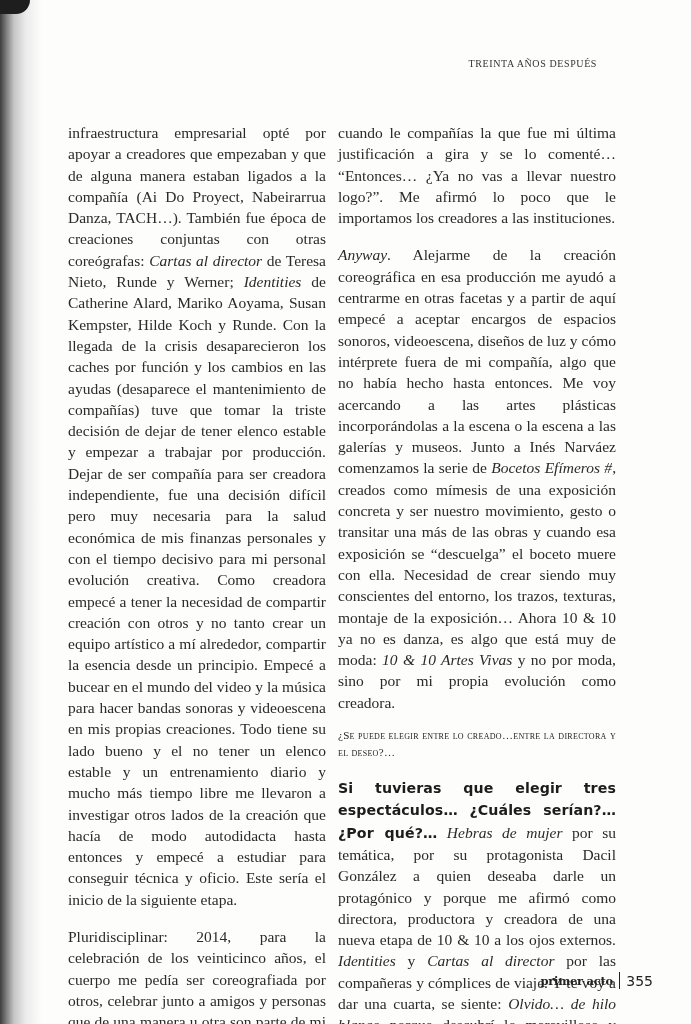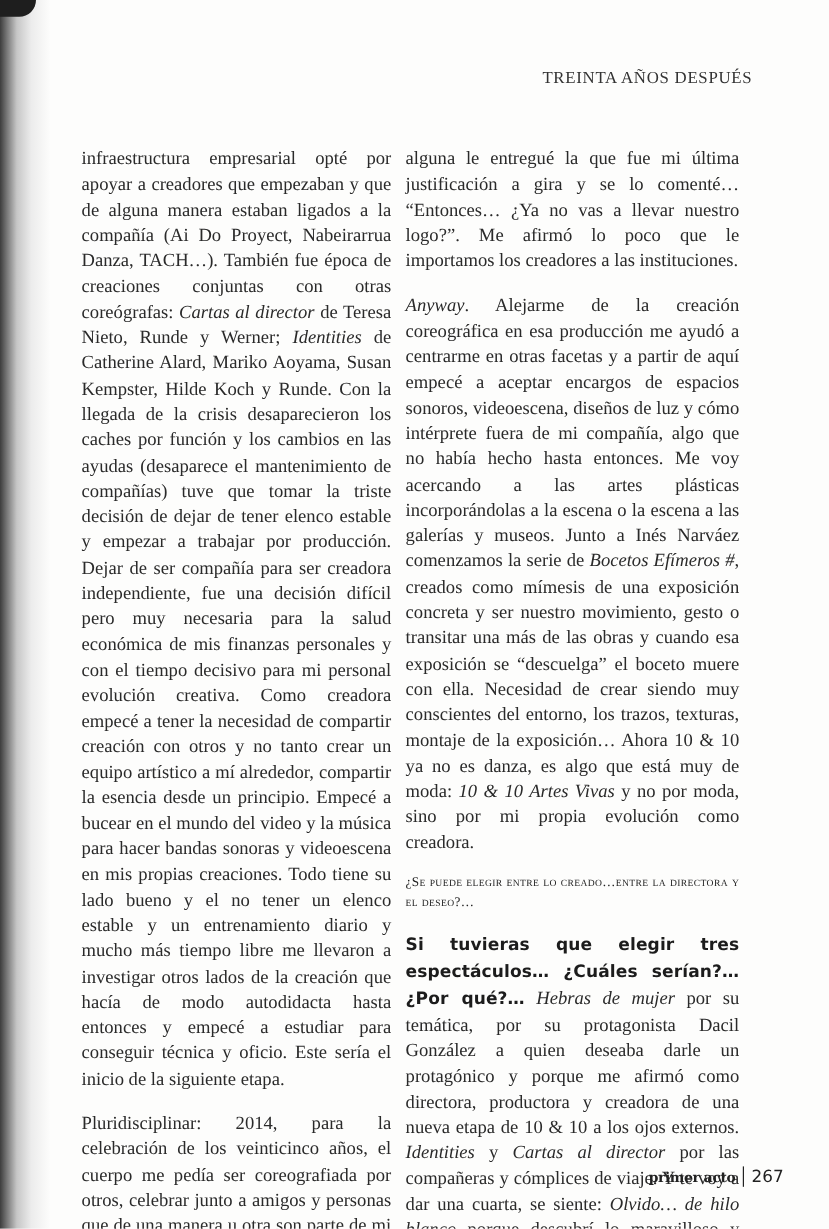--- a/index.html
+++ b/index.html
@@ -12,22 +12,22 @@
     }
     .spine {
       position: absolute; left: 0; top: 0; bottom: 0; width: 42px;
       background: linear-gradient(to right, #3d3d3d 0px, #7a7a7a 6px, #c6c6c6 14px, #ececec 26px, #fdfdfc 42px);
     }
     .spine-top {
       position: absolute; left: 0; top: 0; width: 30px; height: 14px;
       background: #1e1e1e; border-bottom-right-radius: 20px;
     }
     .running-head {
-      position: absolute; top: 58px; right: 64px;
-      font-size: 14px; letter-spacing: 0.6px; color: #333;
+      position: absolute; top: 58px; right: 94px;
+      font-size: 10px; letter-spacing: 0.6px; color: #333;
       text-transform: uppercase;
     }
     .col {
       position: absolute; top: 122px;
       font-size: 15.5px; line-height: 21.3px;
       text-align: justify;
       hyphens: manual;
     }
     .col-left { left: 68px; width: 258px; }
     .col-right { left: 338px; width: 278px; }
@@ -66,26 +66,26 @@
 <div class="spine-top"></div>
 
 <div class="running-head">Treinta años después</div>
 
 <div class="col col-left">
   <p><span>infraestructura empresarial opté por apoyar a creadores que empezaban y que de alguna manera estaban ligados a la compañía (Ai Do Proyect, Nabeirarrua Danza, TACH…). También fue época de creaciones conjuntas con otras coreógrafas: </span><em>Cartas al director</em><span> de Teresa Nieto, Runde y Werner; </span><em>Identities</em><span> de Catherine Alard, Mariko Aoyama, Susan Kempster, Hilde Koch y Runde. Con la llegada de la crisis desaparecieron los caches por función y los cambios en las ayudas (desaparece el mantenimiento de compañías) tuve que tomar la triste decisión de dejar de tener elenco estable y empezar a trabajar por producción. Dejar de ser compañía para ser creadora independiente, fue una decisión difícil pero muy necesaria para la salud económica de mis finanzas personales y con el tiempo decisivo para mi personal evolución creativa. Como creadora empecé a tener la necesidad de compartir creación con otros y no tanto crear un equipo artístico a mí alrededor, compartir la esencia desde un principio. Empecé a bucear en el mundo del video y la música para hacer bandas sonoras y videoescena en mis propias creaciones. Todo tiene su lado bueno y el no tener un elenco estable y un entrenamiento diario y mucho más tiempo libre me llevaron a investigar otros lados de la creación que hacía de modo autodidacta hasta entonces y empecé a estudiar para conseguir técnica y oficio. Este sería el inicio de la siguiente etapa.</span></p>
   <p>Pluridisciplinar: 2014, para la celebración de los veinticinco años, el cuerpo me pedía ser coreografiada por otros, celebrar junto a amigos y personas que de una manera u otra son parte de mi historia. Un año de montaje coreográfico cuadrando agendas de los creadores y la intérprete, para que la directora luego hiciera su trabajo y todo eso estando en un momento familiar muy muy complejo. Gracias Daniel Abreu, Pedro Berdäyes, Juan Gómez Cornejo, Claudia Faci, Luis Luque, Inés Narváez, Elisa Sanz y Carmen Werner por darme tanto oxigeno cuando más lo necesitaba. Tomé la decisión de dejar de pedir ayudas. Aún recuerdo la frase de un funcionario</p>
 </div>
 
 <div class="col col-right">
-  <p>alguna le entregué la que fue mi última justificación a gira y se lo comenté… “Entonces… ¿Ya no vas a llevar nuestro logo?”. Me afirmó lo poco que le importamos los creadores a las instituciones.</p>
+  <p>cuando le compañías la que fue mi última justificación a gira y se lo comenté… “Entonces… ¿Ya no vas a llevar nuestro logo?”. Me afirmó lo poco que le importamos los creadores a las instituciones.</p>
   <p><em>Anyway</em><span>. Alejarme de la creación coreográfica en esa producción me ayudó a centrarme en otras facetas y a partir de aquí empecé a aceptar encargos de espacios sonoros, videoescena, diseños de luz y cómo intérprete fuera de mi compañía, algo que no había hecho hasta entonces. Me voy acercando a las artes plásticas incorporándolas a la escena o la escena a las galerías y museos. Junto a Inés Narváez comenzamos la serie de </span><em>Bocetos Efímeros #</em><span>, creados como mímesis de una exposición concreta y ser nuestro movimiento, gesto o transitar una más de las obras y cuando esa exposición se “descuelga” el boceto muere con ella. Necesidad de crear siendo muy conscientes del entorno, los trazos, texturas, montaje de la exposición… Ahora 10 &amp; 10 ya no es danza, es algo que está muy de moda: </span><em>10 &amp; 10 Artes Vivas</em><span> y no por moda, sino por mi propia evolución como creadora.</span></p>
 
   <p class="section-head">¿Se puede elegir entre lo creado…entre la directora y el deseo?…</p>
 
   <p><span class="question">Si tuvieras que elegir tres espectáculos… ¿Cuáles serían?… ¿Por qué?…</span><span> </span><em>Hebras de mujer</em><span> por su temática, por su protagonista Dacil González a quien deseaba darle un protagónico y porque me afirmó como directora, productora y creadora de una nueva etapa de 10 &amp; 10 a los ojos externos. </span><em>Identities</em><span> y </span><em>Cartas al director</em><span> por las compañeras y cómplices de viaje. Y te voy a dar una cuarta, se siente: </span><em>Olvido… de hilo blanco</em><span> porque descubrí lo maravilloso y feliz que me hace crear junto a Elisa Sanz e Inés Narváez, creo que somos un gran trío creativo juntas.</span></p>
 
 </div>
 
 <div class="footer">
   <span class="brand">primer acto</span>
   <span class="sep"></span>
-  <span class="page-num">267</span>
+  <span class="page-num">355</span>
 </div>
 
 </body></html>

